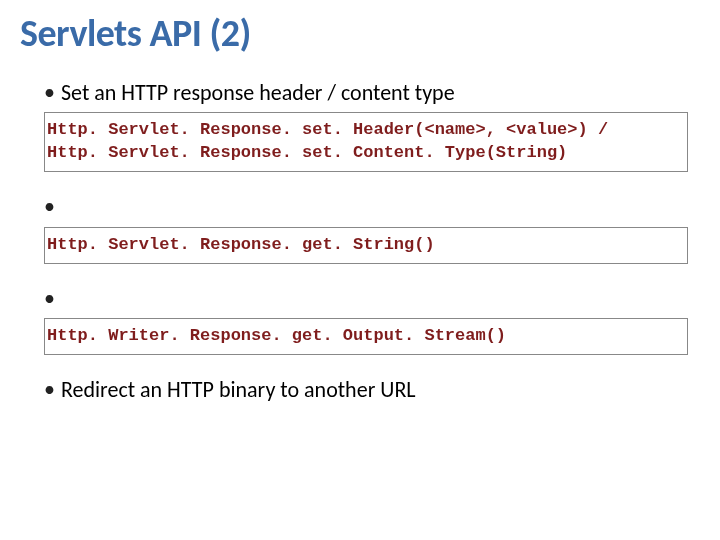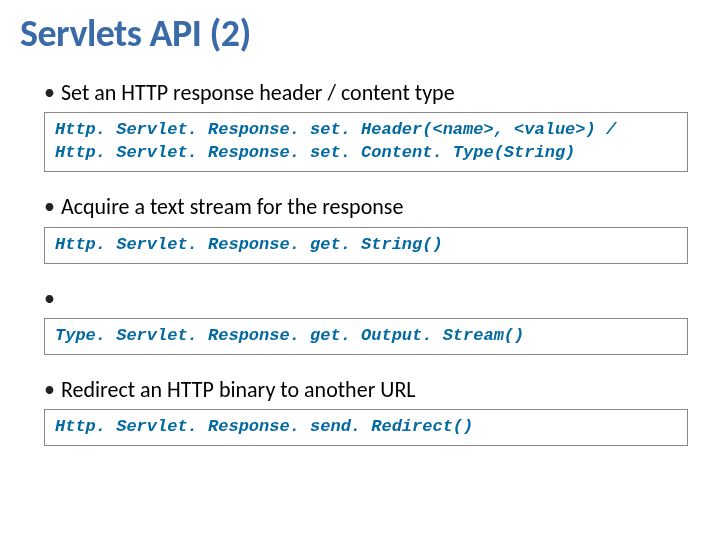--- a/index.html
+++ b/index.html
@@ -34,55 +34,52 @@
       line-height: 1.2;
     }
     .bullet-text {
       font-size: 22px;
       color: #000;
       line-height: 1.2;
       text-align: right;
     }
     .code-box {
       border: 1px solid #888;
-      padding: 6px 10px;
+      padding: 6px 2px;
       margin: 4px 0 22px 0;
       font-family: "Courier New", monospace;
       font-size: 17px;
       font-weight: bold;
-      color: #0369a1;
+      color: #7f1d1d;
       line-height: 1.35;
       white-space: pre-wrap;
-      font-style: italic;
     }
   </style>
 </head>
 <body>
 
 <h1 class="title">Servlets API (2)</h1>
 
 <div class="content">
 
   <div class="bullet-item">
     <span class="bullet">•</span>
     <span class="bullet-text">Set an HTTP response header / content type</span>
   </div>
   <div class="code-box">Http. Servlet. Response. set. Header(&lt;name&gt;, &lt;value&gt;) /
 Http. Servlet. Response. set. Content. Type(String)</div>
 
   <div class="bullet-item">
     <span class="bullet">•</span>
-    <span class="bullet-text">Acquire a text stream for the response</span>
   </div>
   <div class="code-box">Http. Servlet. Response. get. String()</div>
 
   <div class="bullet-item">
     <span class="bullet">•</span>
   </div>
-  <div class="code-box">Type. Servlet. Response. get. Output. Stream()</div>
+  <div class="code-box">Http. Writer. Response. get. Output. Stream()</div>
 
   <div class="bullet-item">
     <span class="bullet">•</span>
     <span class="bullet-text">Redirect an HTTP binary to another URL</span>
   </div>
-  <div class="code-box">Http. Servlet. Response. send. Redirect()</div>
 
 </div>
 
 </body></html>

